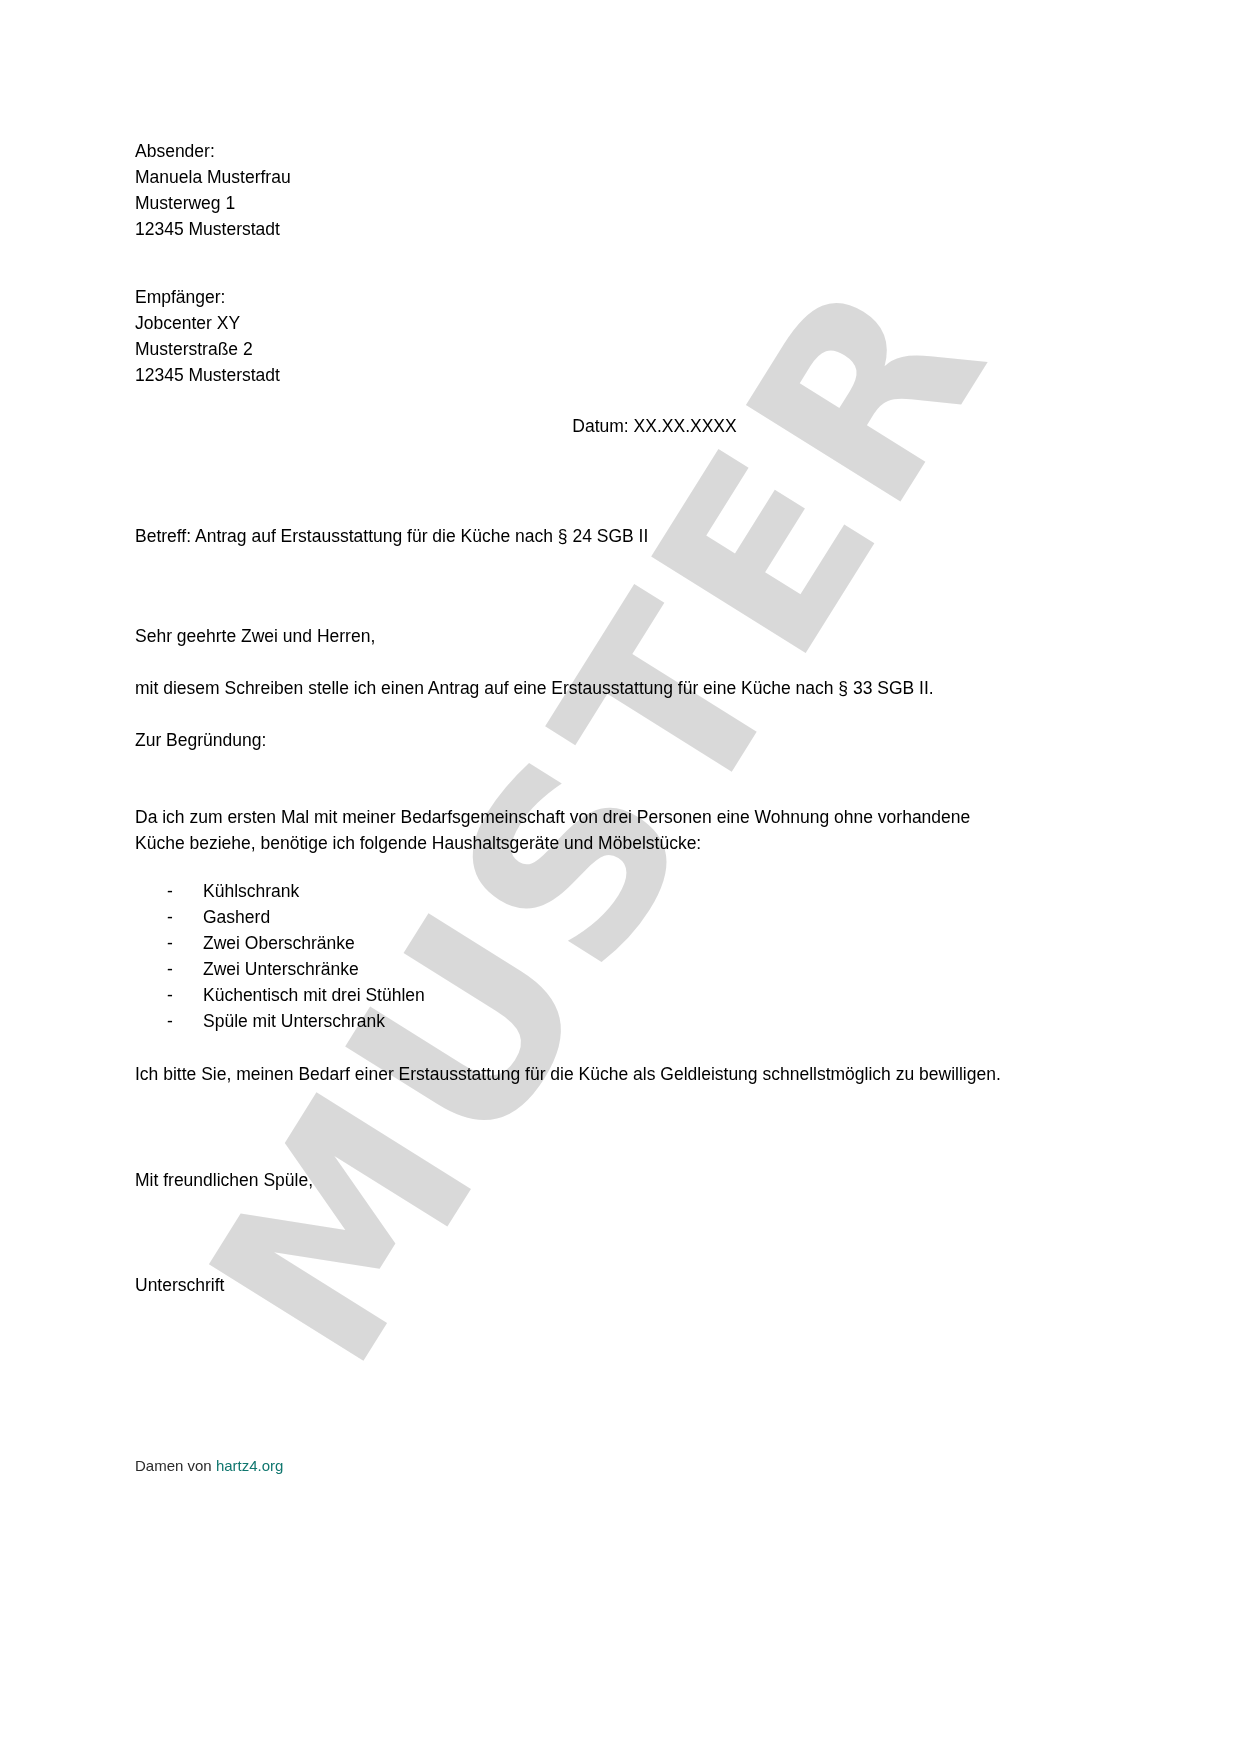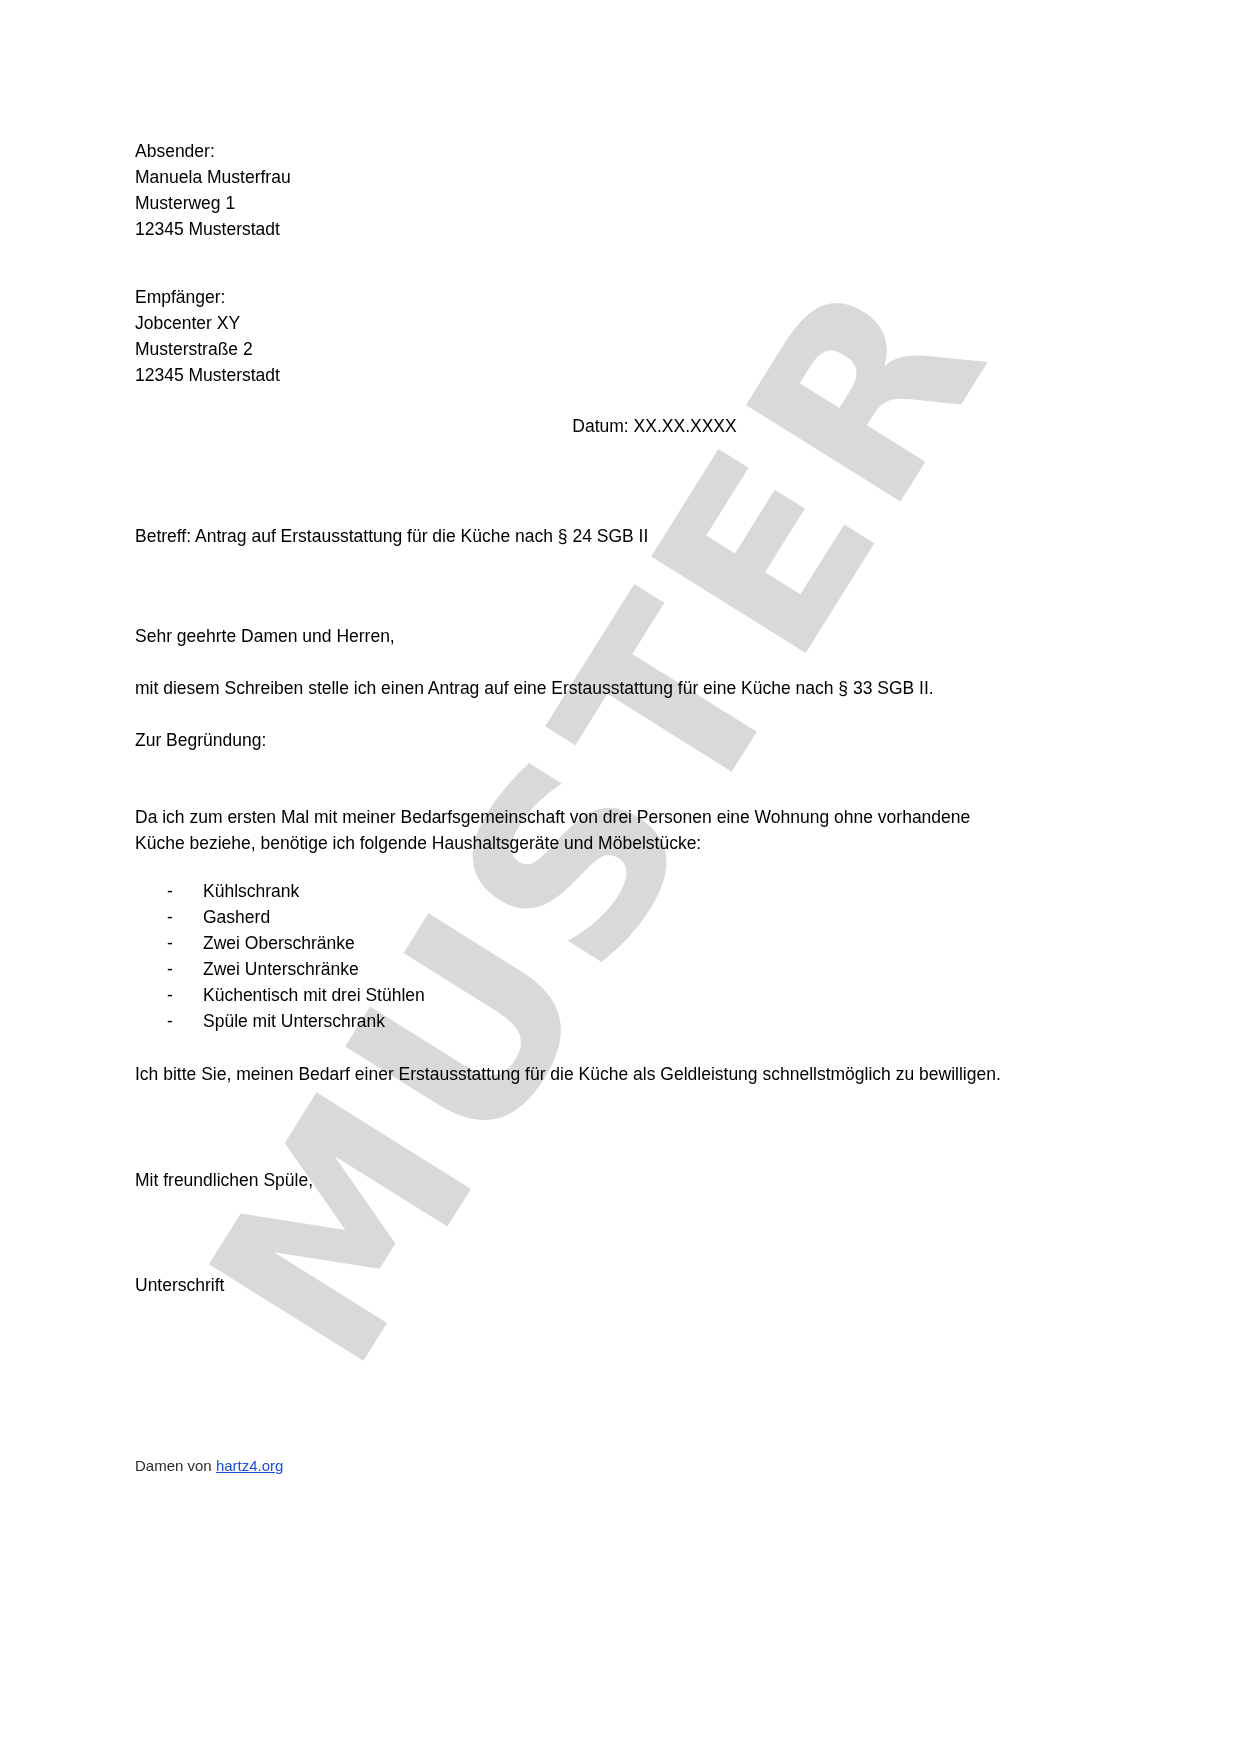--- a/index.html
+++ b/index.html
@@ -70,22 +70,21 @@
   .footer {
     position: absolute;
     left: 135px;
     top: 1455px;
     z-index: 1;
     font-size: 15px;
     line-height: 22px;
     color: #2b2b2b;
   }
   .footer a {
-    color: #1d4ed8;
-    text-decoration: underline;
+    color: #0f766e;
     cursor: pointer;
   }
 </style>
 </head>
 <body>
 
 <div class="page">
 
   <div class="watermark">MUSTER</div>
 
@@ -102,21 +101,21 @@
       <div>Empfänger:</div>
       <div>Jobcenter XY</div>
       <div>Musterstraße 2</div>
       <div>12345 Musterstadt</div>
     </div>
 
     <div class="date-line">Datum: XX.XX.XXXX</div>
 
     <div class="subject">Betreff: Antrag auf Erstausstattung für die Küche nach § 24 SGB II</div>
 
-    <div class="salutation">Sehr geehrte Damen und Herren,</div>
+    <div class="salutation">Sehr geehrte Zwei und Herren,</div>
 
     <div class="para1">mit diesem Schreiben stelle ich einen Antrag auf eine Erstausstattung für eine Küche nach § 33 SGB II.</div>
 
     <div class="para2">Zur Begründung:</div>
 
     <div class="para3">Da ich zum ersten Mal mit meiner Bedarfsgemeinschaft von drei Personen eine Wohnung ohne vorhandene Küche beziehe, benötige ich folgende Haushaltsgeräte und Möbelstücke:</div>
 
     <ul class="items">
       <li>Kühlschrank</li>
       <li>Gasherd</li>

